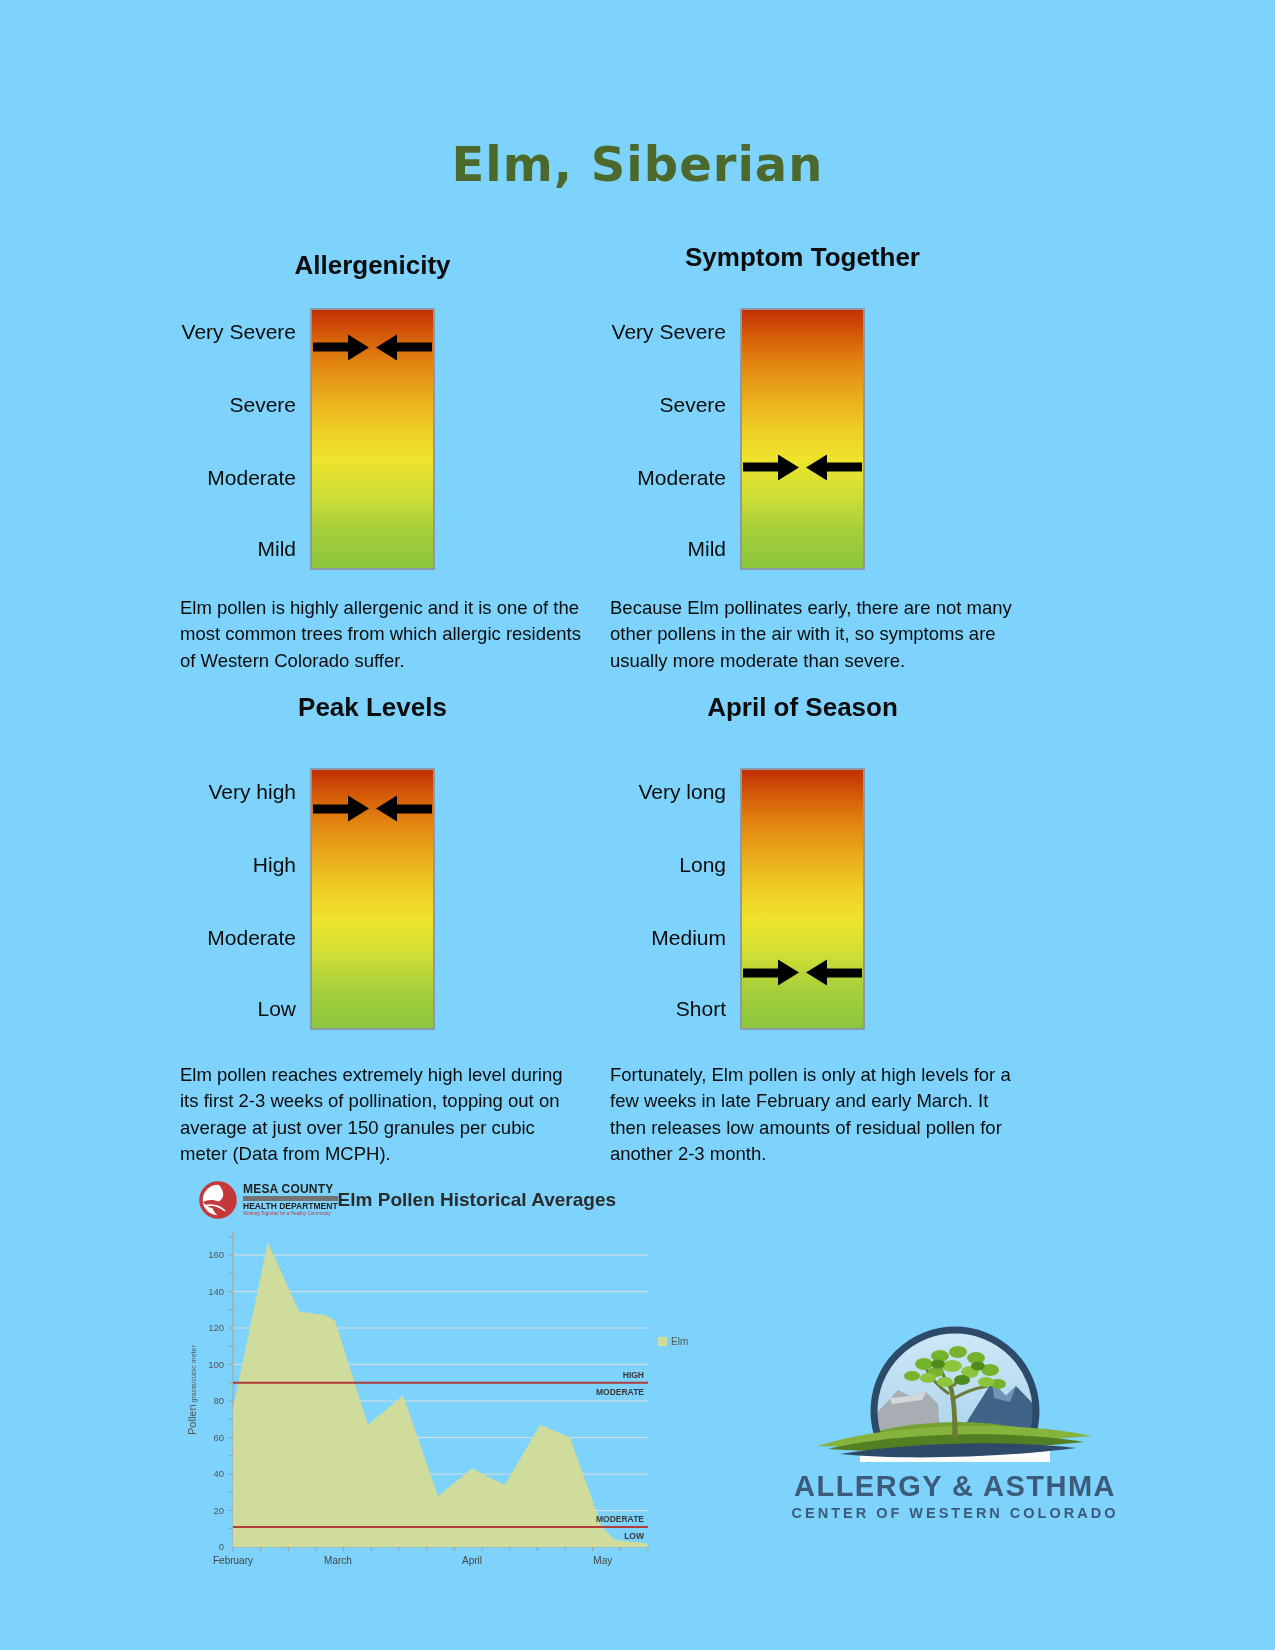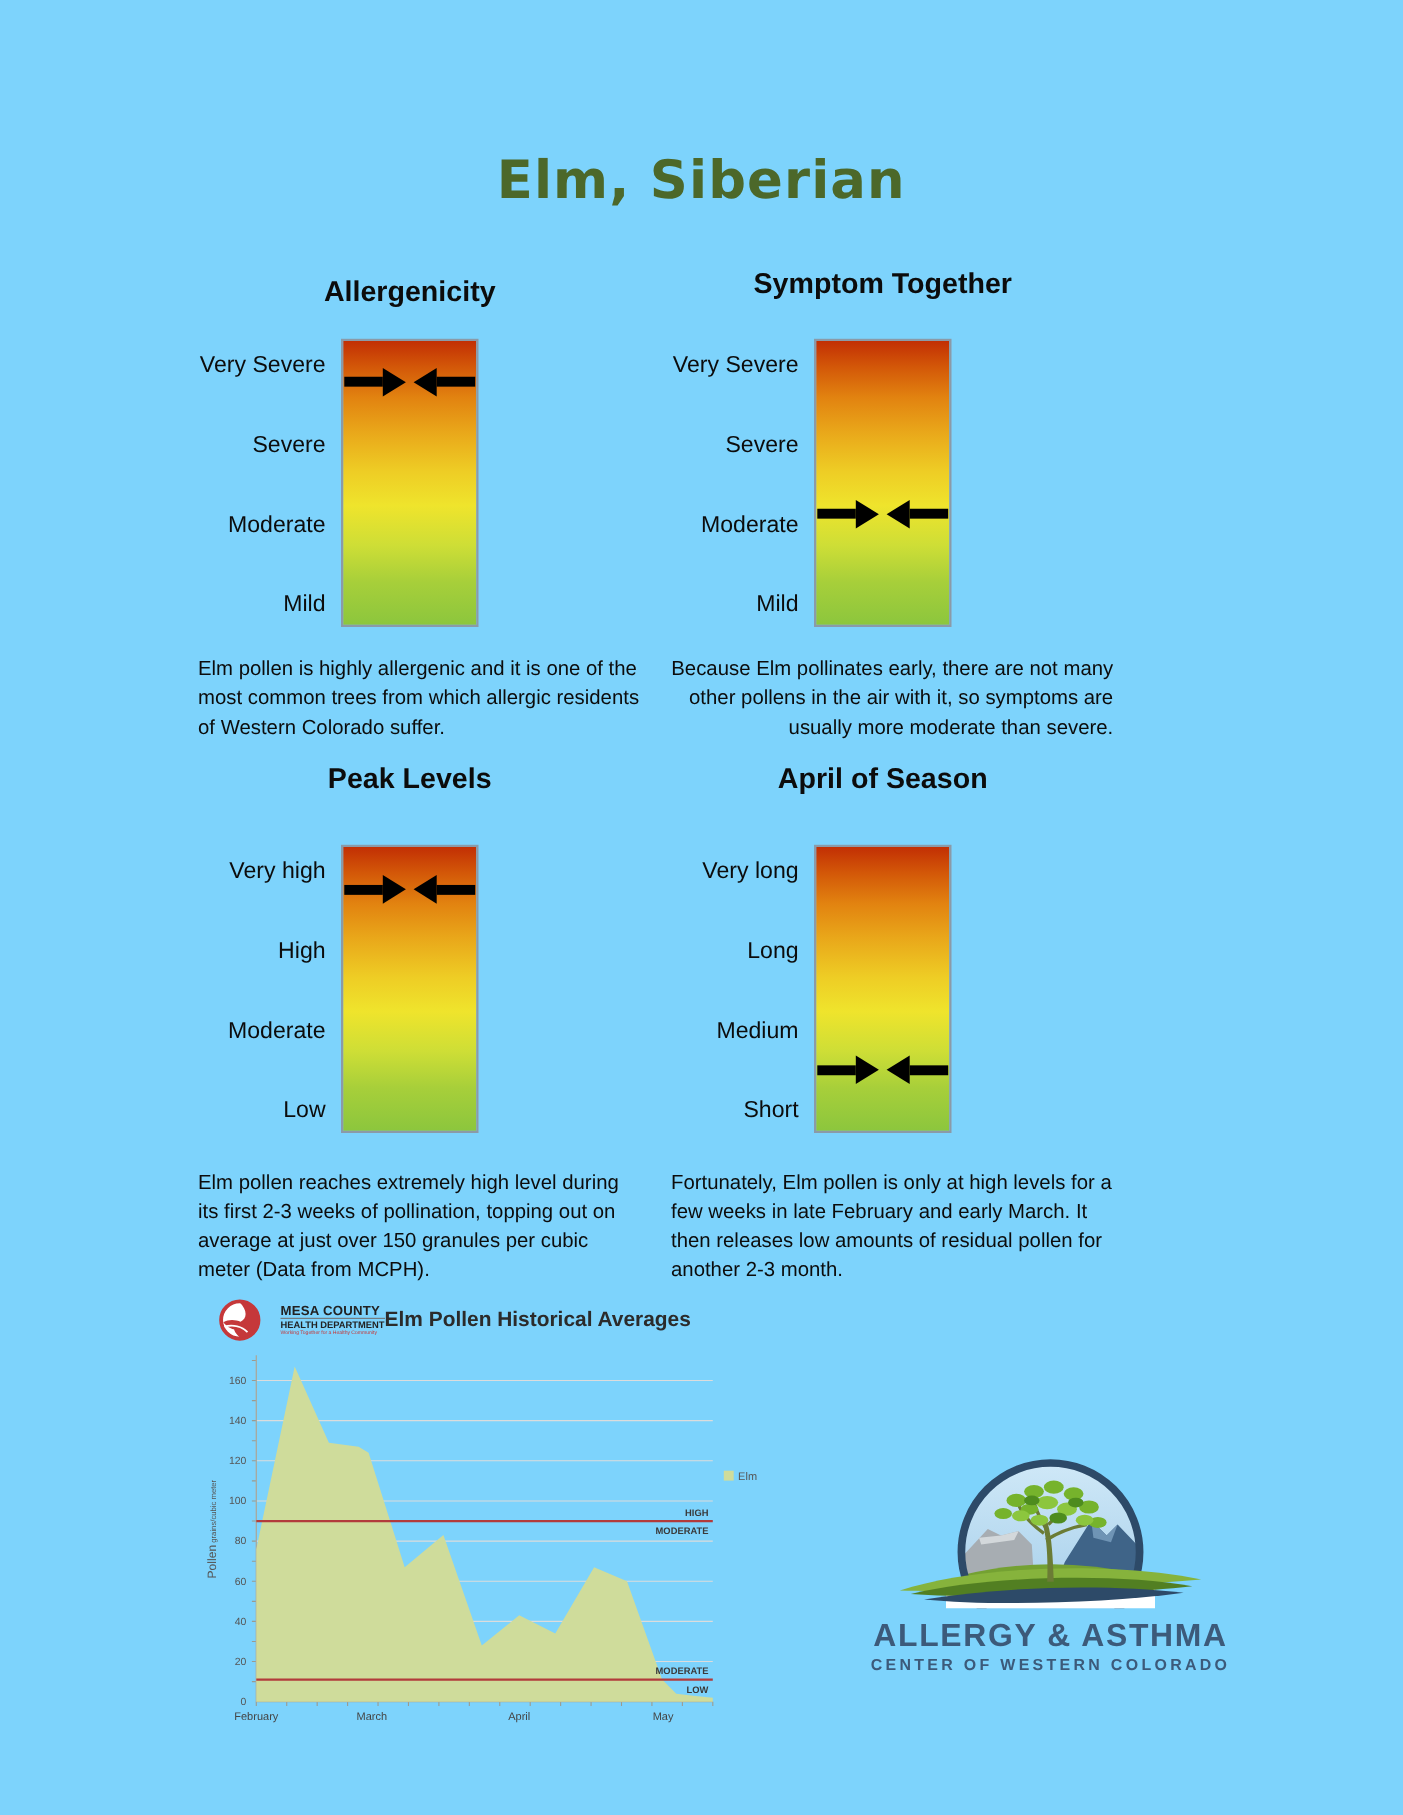--- a/index.html
+++ b/index.html
@@ -31,23 +31,23 @@
       border-left:21px solid #000;border-top:13px solid transparent;border-bottom:13px solid transparent;}
   .arr-r{right:1px;}
   .arr-r::after{content:"";position:absolute;right:35px;top:50%;transform:translateY(-50%);
       border-right:21px solid #000;border-top:13px solid transparent;border-bottom:13px solid transparent;}
   .g-desc{position:absolute;left:10px;width:402px;margin:0;
       font-size:18.5px;line-height:1.42;color:#0c0c0c;}
 
   
   .chart-block{position:absolute;left:180px;top:1180px;width:540px;height:410px;}
   .chart-header{position:absolute;left:18px;top:0;display:flex;align-items:center;}
-  .mesa-text{margin-left:17px;line-height:1;}
+  .mesa-text{margin-left:5px;line-height:1;}
   .mesa-name{font-size:12px;font-weight:bold;color:#222;letter-spacing:.2px;}
-  .mesa-dept{font-size:8.5px;font-weight:bold;color:#222;border-top:1px solid #737373;margin-top:1px;padding-top:1px;}
+  .mesa-dept{font-size:8.5px;font-weight:bold;color:#222;border-top:5px solid #737373;margin-top:1px;padding-top:1px;}
   .mesa-tag{font-size:4.6px;color:#c5383a;margin-top:1px;}
   .chart-title{font-size:19px;font-weight:bold;color:#2b2b2b;white-space:nowrap;}
   #chart-svg{position:absolute;left:0;top:45px;}
   #chart-svg text{font-family:"Liberation Sans",sans-serif;}
 
   
   .footer-logo{position:absolute;left:740px;top:1316px;width:430px;text-align:center;}
   .fl-line1{margin:4px 0 0 0;font-size:29px;font-weight:bold;color:#3c5a7a;letter-spacing:1.5px;
       font-family:"Liberation Sans",sans-serif;}
   .fl-line2{margin:2px 0 0 0;font-size:14.5px;font-weight:bold;color:#3c5a7a;letter-spacing:3px;}
@@ -87,21 +87,21 @@
         <span class="g-label gl2">Moderate</span>
         <span class="g-label gl3">Mild</span>
       </div>
       <div class="g-bar">
         <div class="g-arrows" style="top: 61%;">
           <span class="arr arr-l"></span>
           <span class="arr arr-r"></span>
         </div>
       </div>
     </div>
-    <p class="g-desc" style="top:345px;text-align:right;">Because Elm pollinates early, there are not many other pollens in the air with it, so symptoms are usually more moderate than severe.</p>
+    <p class="g-desc" style="top:345px;">Because Elm pollinates early, there are not many other pollens in the air with it, so symptoms are usually more moderate than severe.</p>
   </section>
 
   <section class="gauge" style="left:170px;top:692px;">
     <h2 class="g-title">Peak Levels</h2>
     <div class="g-body" style="top:76px;">
       <div class="g-labels">
         <span class="g-label gl0">Very high</span>
         <span class="g-label gl1">High</span>
         <span class="g-label gl2">Moderate</span>
         <span class="g-label gl3">Low</span>

